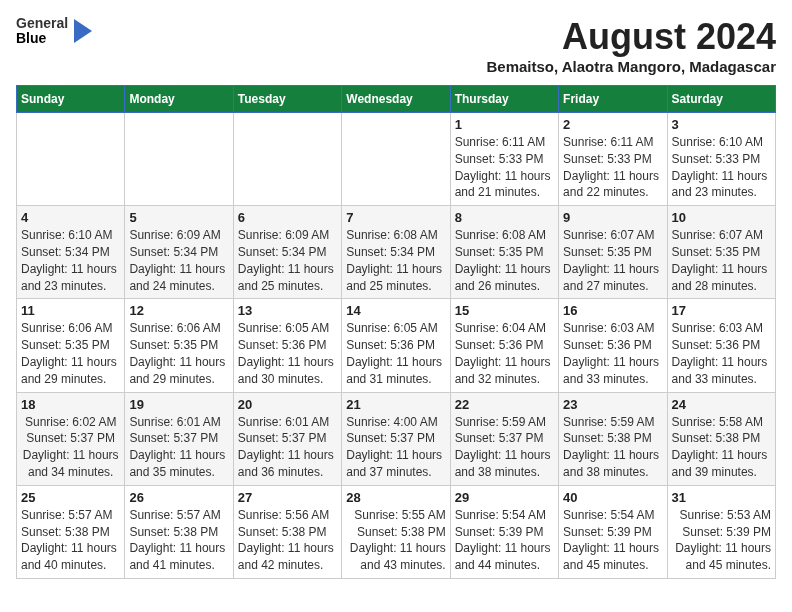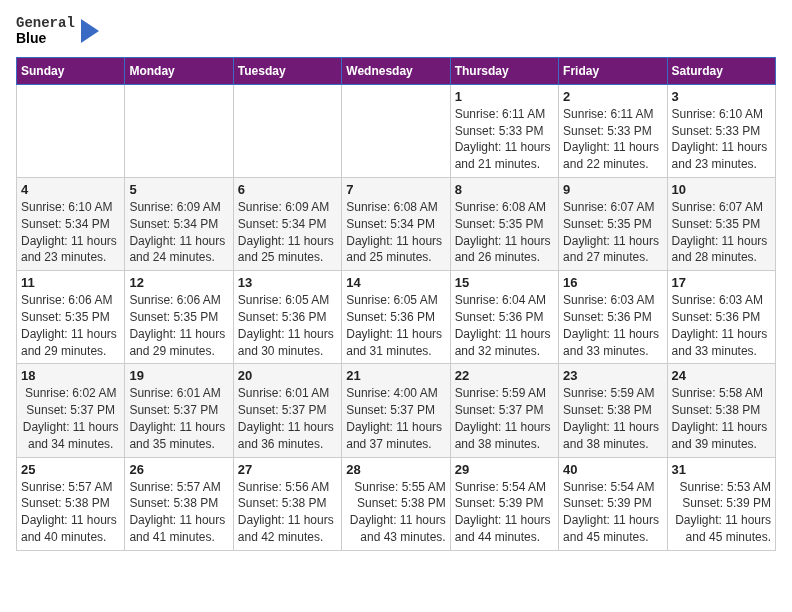--- a/index.html
+++ b/index.html
@@ -21,21 +21,21 @@
       align-items: center;
       gap: 4px;
     }
     .logo-text {
       display: flex;
       flex-direction: column;
       font-size: 14px;
       font-weight: bold;
       line-height: 1.1;
     }
-    .logo-text .general { color: #333; font-family: Liberation Mono, monospace; }
+    .logo-text .general { color: #333; }
     .logo-text .blue { color: #000000; }
     .logo-arrow {
       width: 0; height: 0;
       border-top: 12px solid transparent;
       border-bottom: 12px solid transparent;
       border-left: 18px solid #3a6bc4;
       margin-left: 2px;
     }
     .title-section {
       text-align: right;
@@ -49,21 +49,21 @@
       font-size: 15px;
       color: #222;
       font-weight: bold;
     }
     .calendar {
       width: 100%;
       border-collapse: collapse;
       font-size: 11px;
     }
     .calendar th {
-      background-color: #701a75;
+      background-color: #15803d;
       color: #fff;
       padding: 6px 4px;
       text-align: left;
       font-size: 12px;
       font-weight: bold;
       border: 1px solid #3a6bc4;
     }
     .calendar td {
       border: 1px solid #ccc;
       vertical-align: top;
@@ -93,20 +93,24 @@
 </head>
 <body>
 
 <div class="header-section">
   <div class="logo">
     <div class="logo-text">
       <span class="general">General</span>
       <span class="blue">Blue</span>
     </div>
     <div class="logo-arrow"></div>
+  </div>
+  <div class="title-section">
+    <div class="main-title">August 2024</div>
+    <div class="subtitle">Bemaitso, Alaotra Mangoro, Madagascar</div>
   </div>
 </div>
 
 <table class="calendar">
   <thead>
     <tr>
     <th>Sunday</th>
         <th>Monday</th>
         <th>Tuesday</th>
         <th>Wednesday</th>

